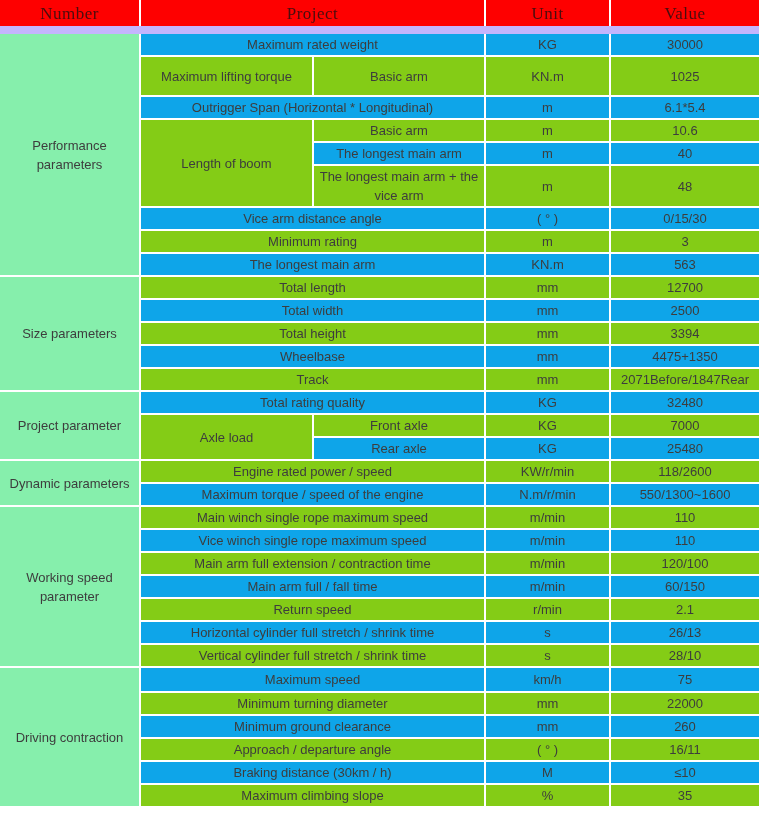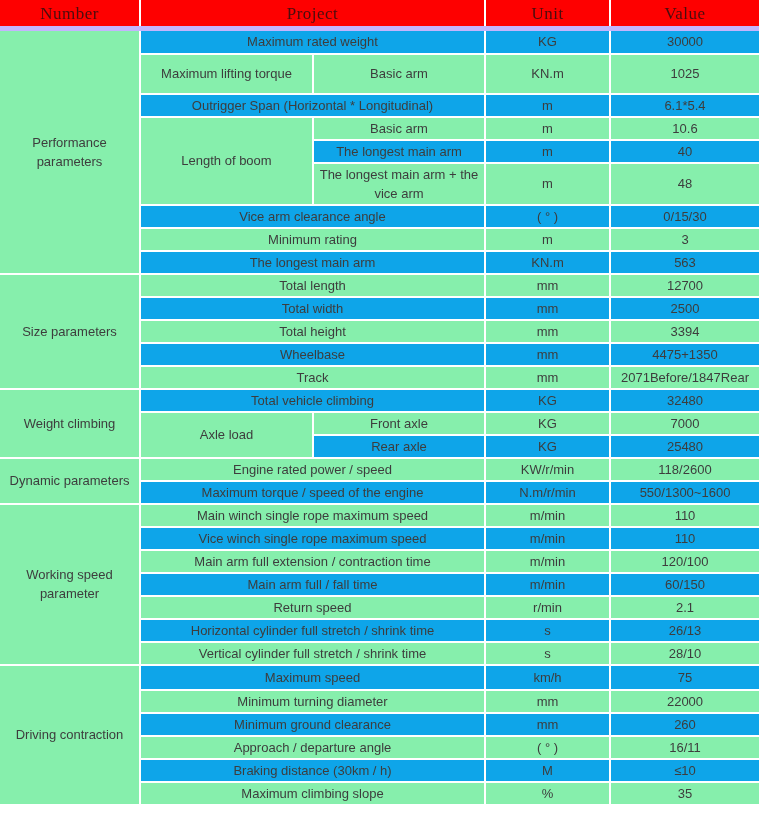--- a/index.html
+++ b/index.html
@@ -21,25 +21,25 @@
     line-height: 19px;
     overflow: hidden;
   }
   .spec-table th {
     background: #fe0000;
     color: #4a0d0d;
     font-family: "Liberation Serif", serif;
     font-size: 17px;
     font-weight: normal;
     height: 24px;
-    border-bottom: 5px solid #c4b5fd;
+    border-bottom: 8px solid #c4b5fd;
     letter-spacing: 0.5px;
   }
   .light { background: #0ea5e9; }
-  .dark  { background: #86efac; }
+  .dark  { background: #84cc16; }
   .cat   { background: #86efac; line-height: 27px; }
   tr { height: 22px; }
   tr.h-tall { height: 40px; }
   tr.h-md   { height: 25px; }
   .wrap2 { line-height: 21px; }
 </style>
 </head>
 <body>
 
 <table class="spec-table">
@@ -85,21 +85,21 @@
     <td class="light">The longest main arm</td>
     <td class="light">m</td>
     <td class="light">40</td>
   </tr>
   <tr class="h-tall">
     <td class="dark wrap2">The longest main arm + the vice arm</td>
     <td class="dark">m</td>
     <td class="dark">48</td>
   </tr>
   <tr>
-    <td class="light" colspan="2">Vice arm clearance angle</td>
+    <td class="light" colspan="2">Vice arm distance angle</td>
     <td class="light">( ° )</td>
     <td class="light">0/15/30</td>
   </tr>
   <tr>
     <td class="dark" colspan="2">Minimum rating</td>
     <td class="dark">m</td>
     <td class="dark">3</td>
   </tr>
   <tr>
     <td class="light" colspan="2">The longest main arm</td>
@@ -128,22 +128,22 @@
     <td class="light">mm</td>
     <td class="light">4475+1350</td>
   </tr>
   <tr>
     <td class="dark" colspan="2">Track</td>
     <td class="dark">mm</td>
     <td class="dark">2071Before/1847Rear</td>
   </tr>
 
   <tr>
-    <td class="cat" rowspan="3">Weight climbing</td>
-    <td class="light" colspan="2">Total vehicle climbing</td>
+    <td class="cat" rowspan="3">Project parameter</td>
+    <td class="light" colspan="2">Total rating quality</td>
     <td class="light">KG</td>
     <td class="light">32480</td>
   </tr>
   <tr>
     <td class="dark" rowspan="2">Axle load</td>
     <td class="dark">Front axle</td>
     <td class="dark">KG</td>
     <td class="dark">7000</td>
   </tr>
   <tr>

